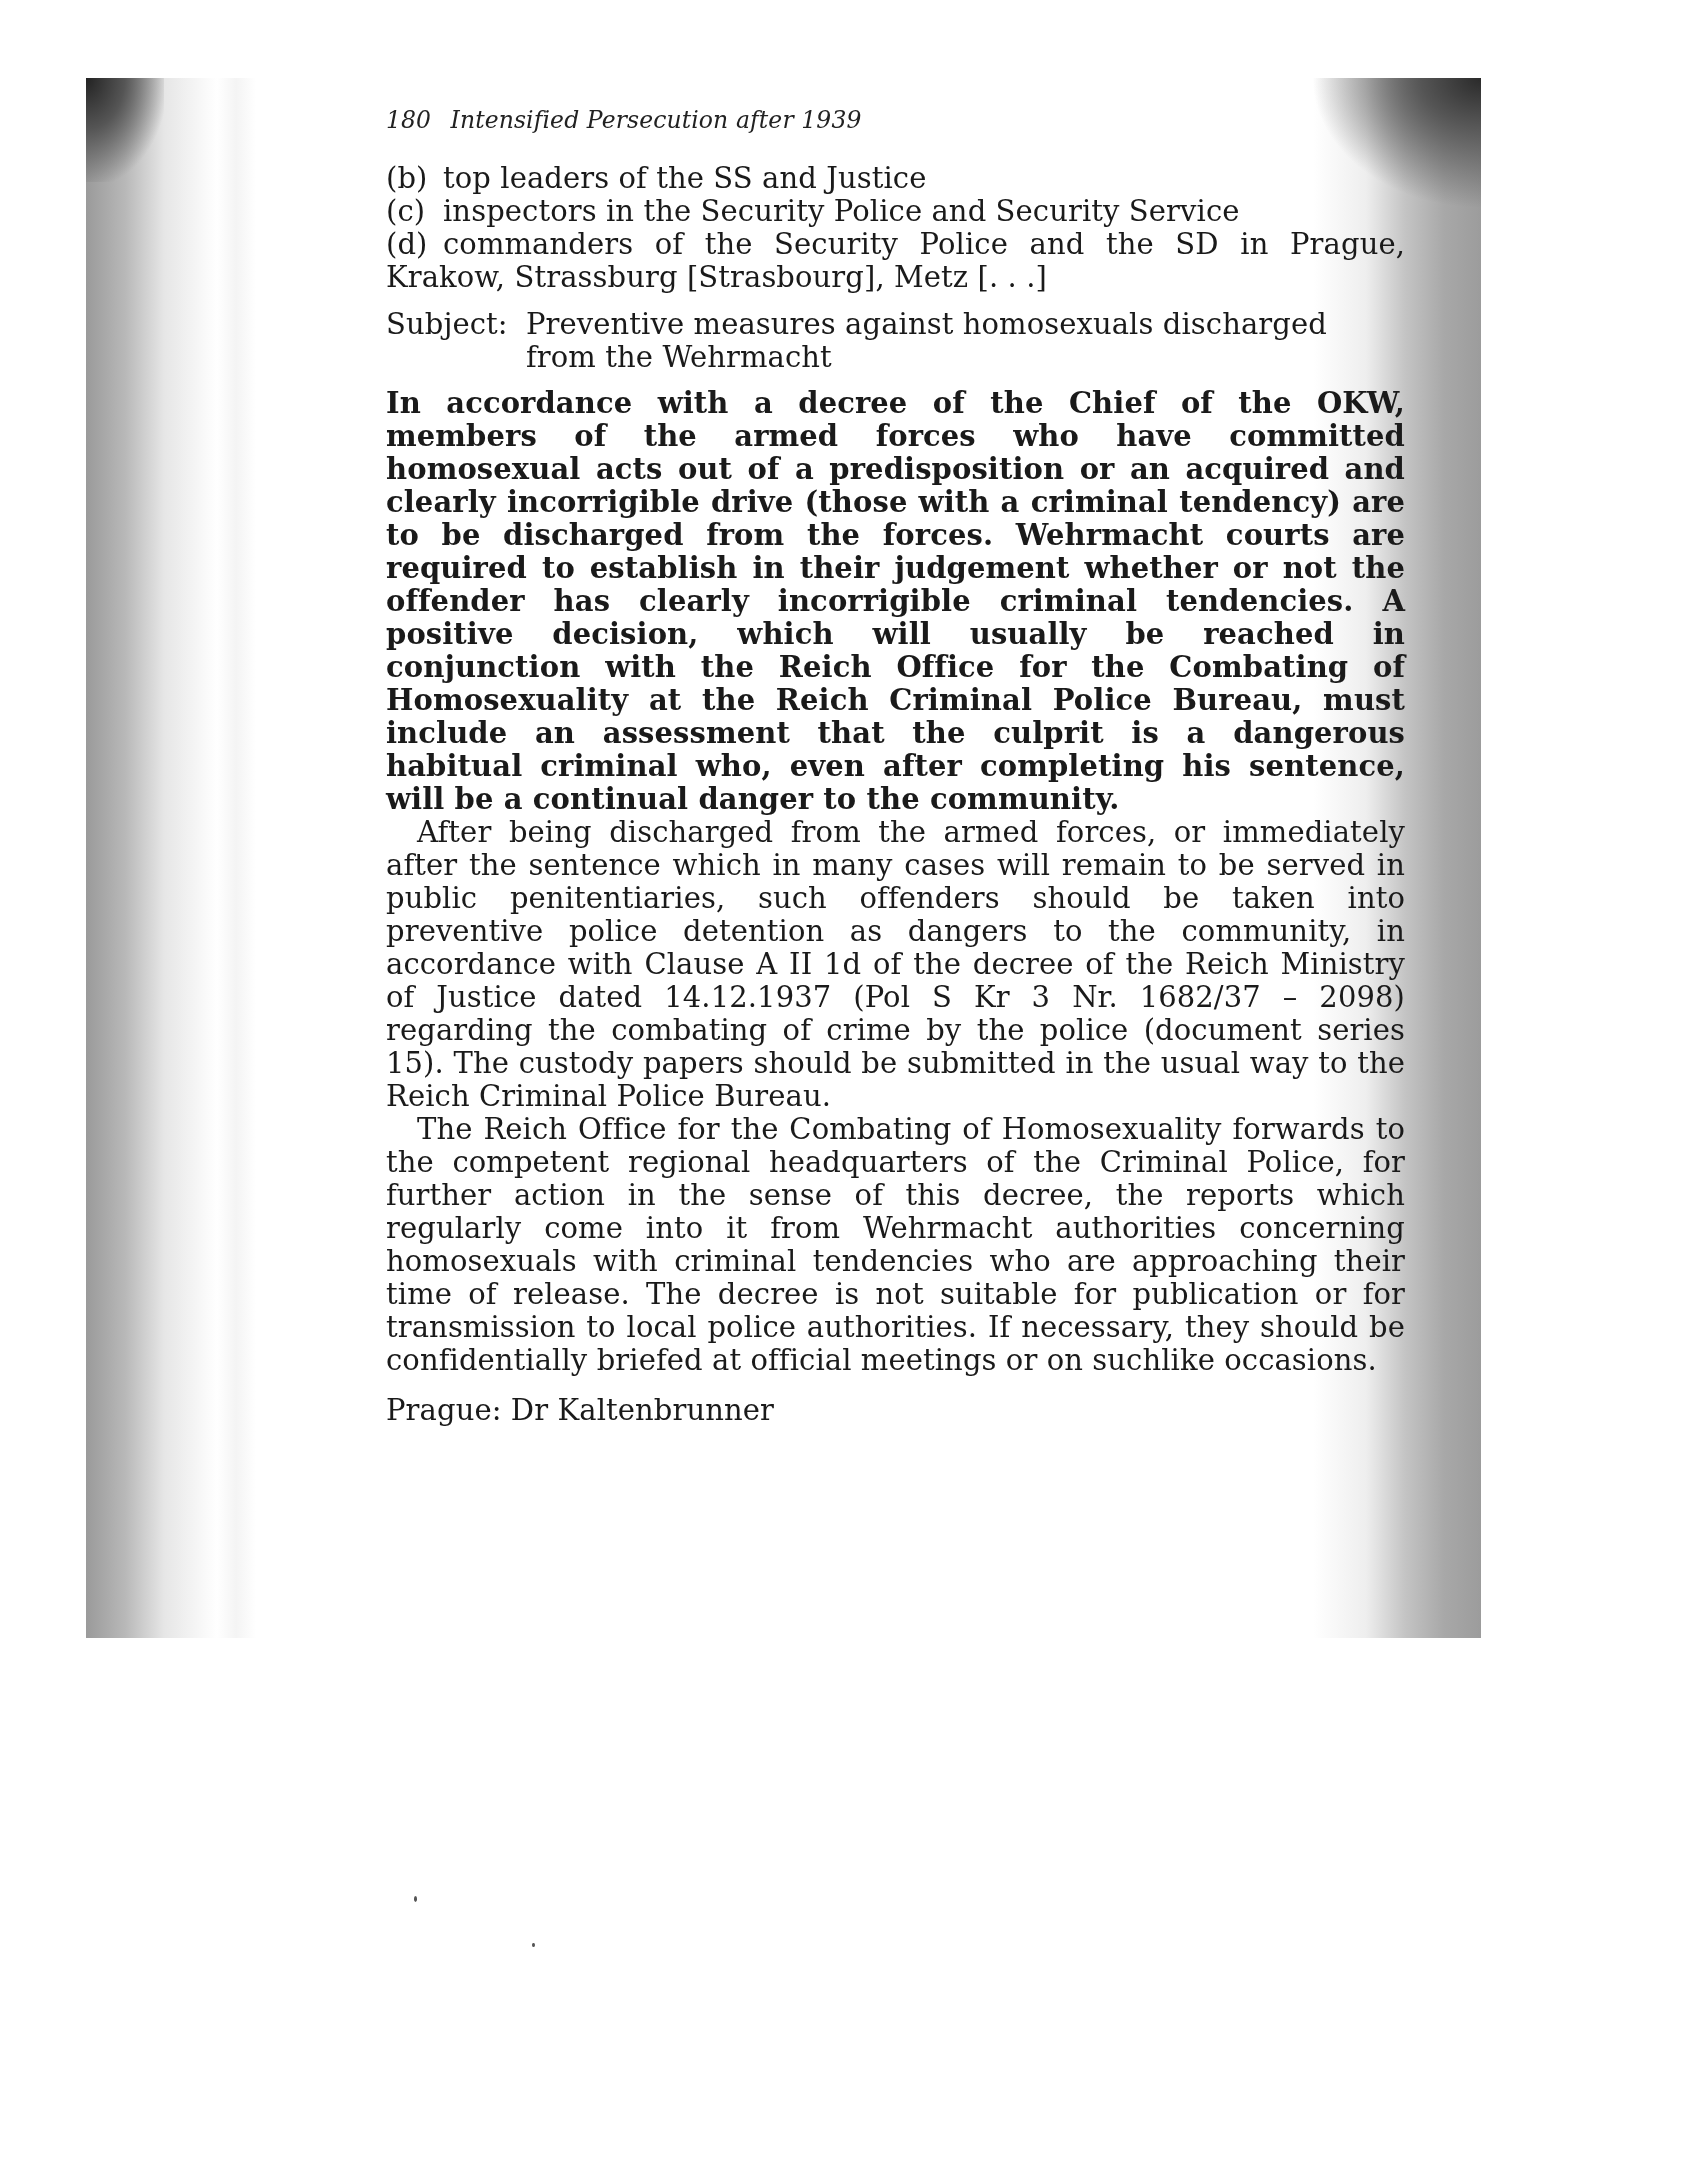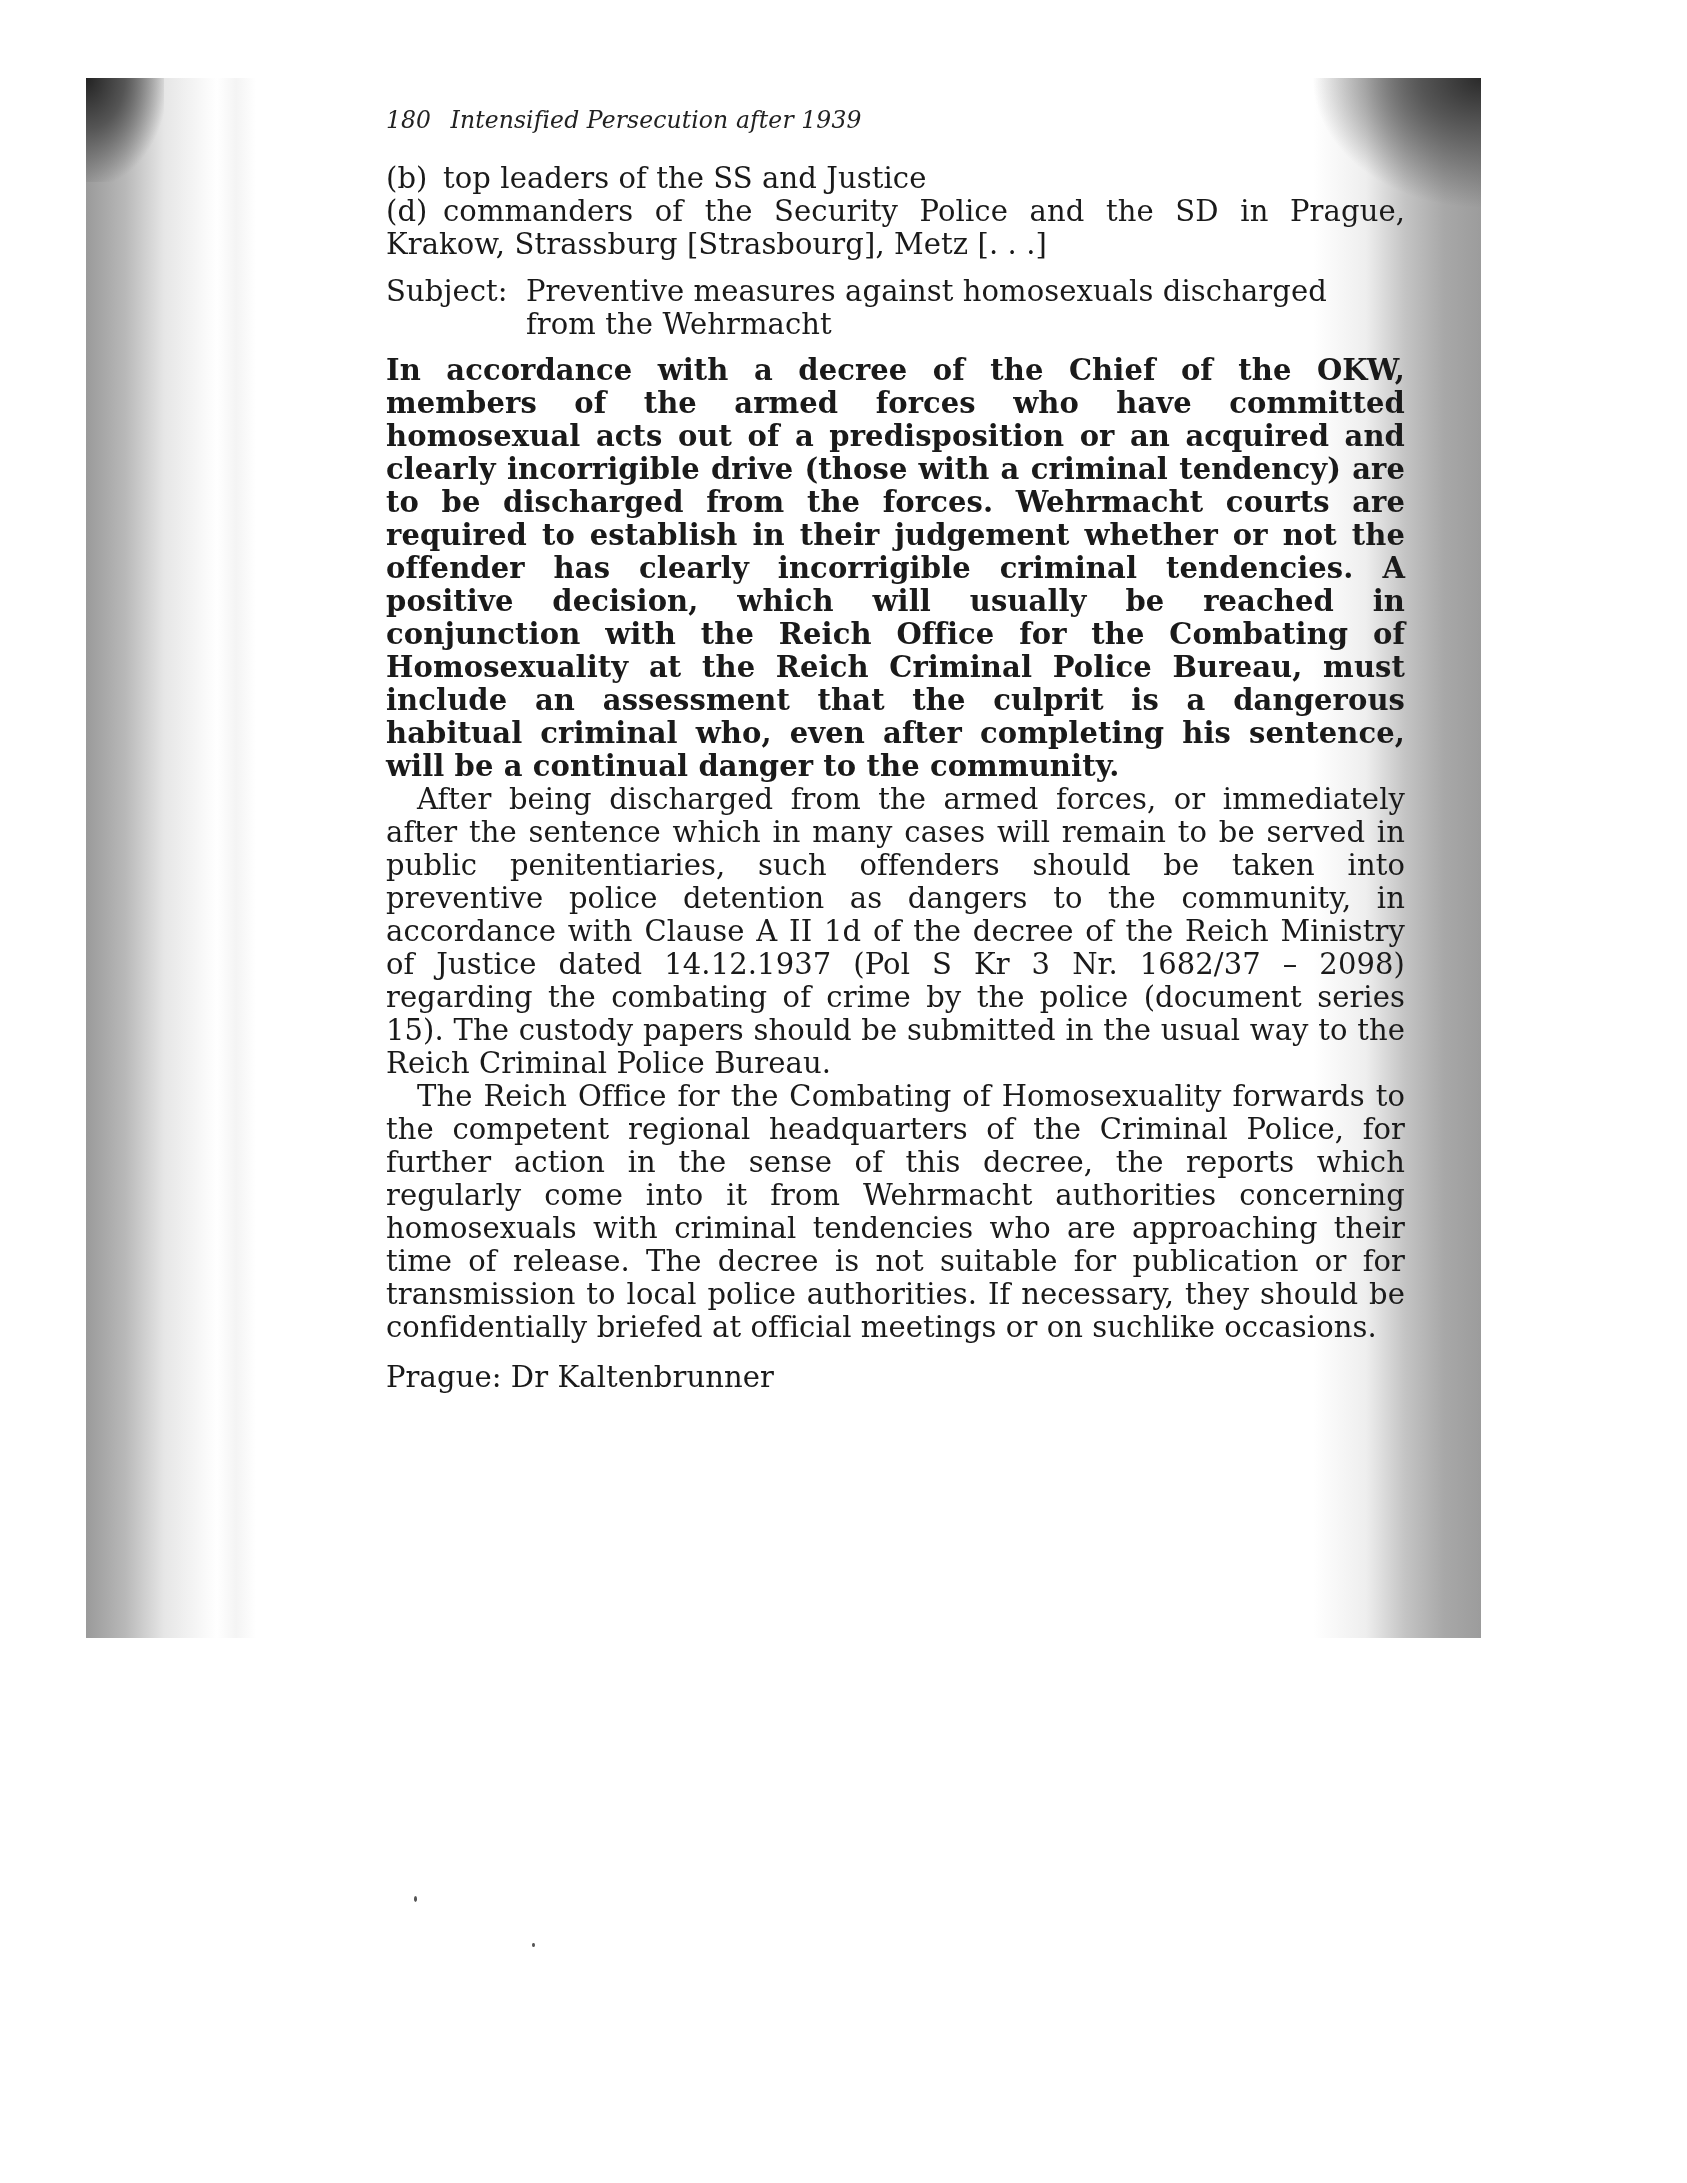--- a/index.html
+++ b/index.html
@@ -115,20 +115,23 @@
 
   <div class="text-block">
     <div class="running-head">
       <span class="page-no">180</span>
       <span>Intensified Persecution after 1939</span>
     </div>
 
     <div class="recipient">
       <span class="label">(b)</span><span>top leaders of the SS and Justice</span>
     </div>
+    <div class="recipient">
+      <span class="label">(c)</span><span>inspectors in the Security Police and Security Service</span>
+    </div>
     <div class="recipient recipient-d">
       <span class="label">(d)</span><span>commanders of the Security Police and the SD in Prague, Krakow, Strassburg [Strasbourg], Metz [. . .]</span>
     </div>
 
     <div class="subject">
       <span class="subject-label">Subject:</span>
       <span class="subject-text">Preventive measures against homosexuals discharged from the Wehrmacht</span>
     </div>
 
     <p class="body-para first">In accordance with a decree of the Chief of the OKW, members of the armed forces who have committed homosexual acts out of a predisposition or an acquired and clearly incorrigible drive (those with a criminal tendency) are to be discharged from the forces. Wehrmacht courts are required to establish in their judgement whether or not the offender has clearly incorrigible criminal tendencies. A positive decision, which will usually be reached in conjunction with the Reich Office for the Combating of Homosexuality at the Reich Criminal Police Bureau, must include an assessment that the culprit is a dangerous habitual criminal who, even after completing his sentence, will be a continual danger to the community.</p>

